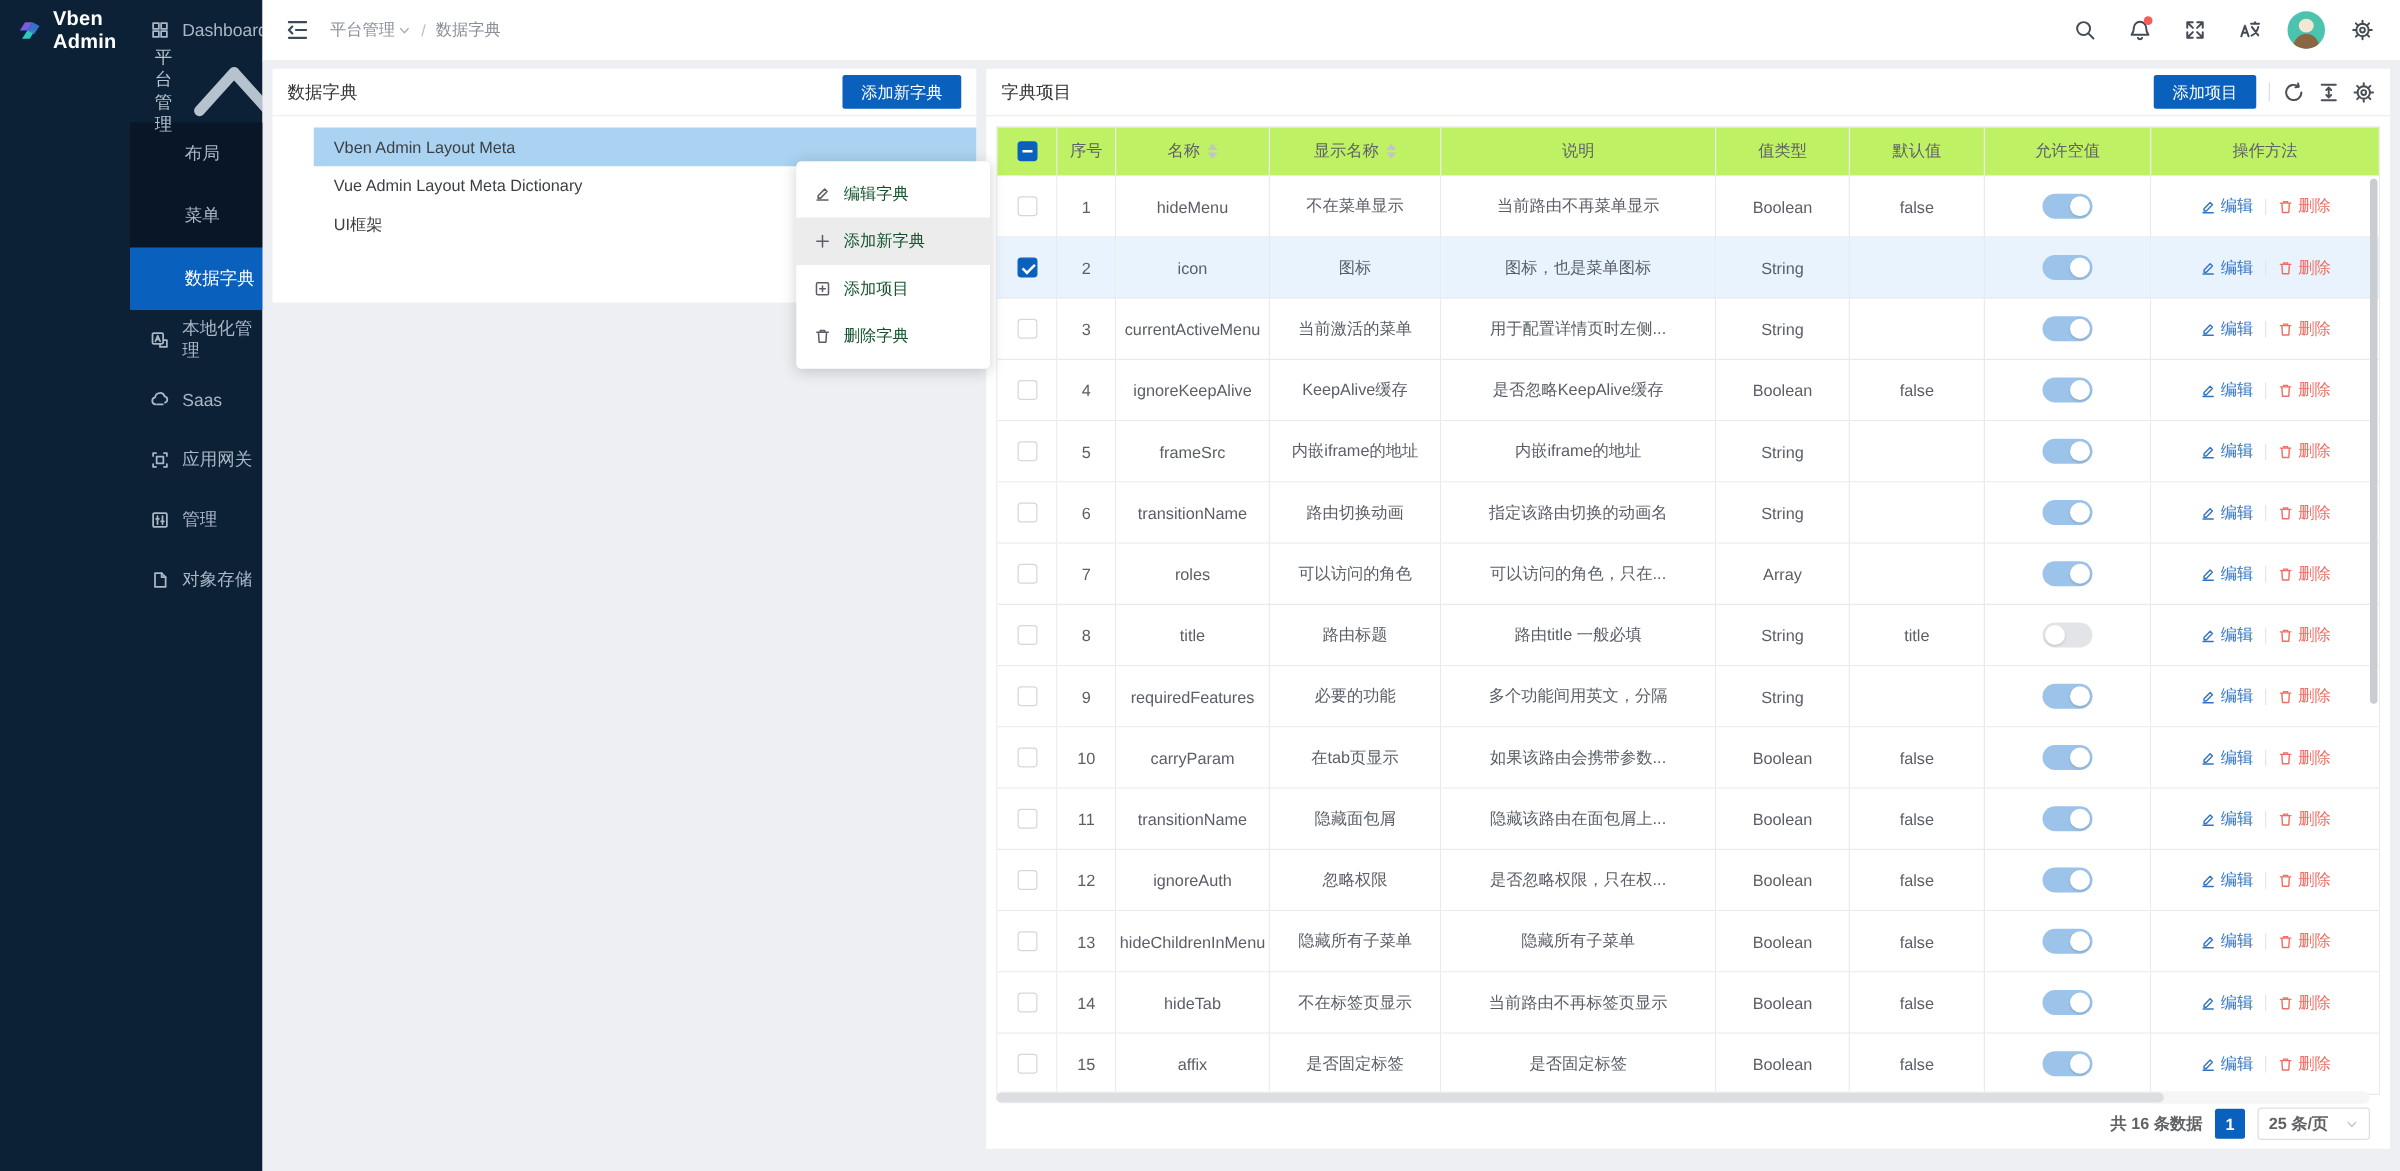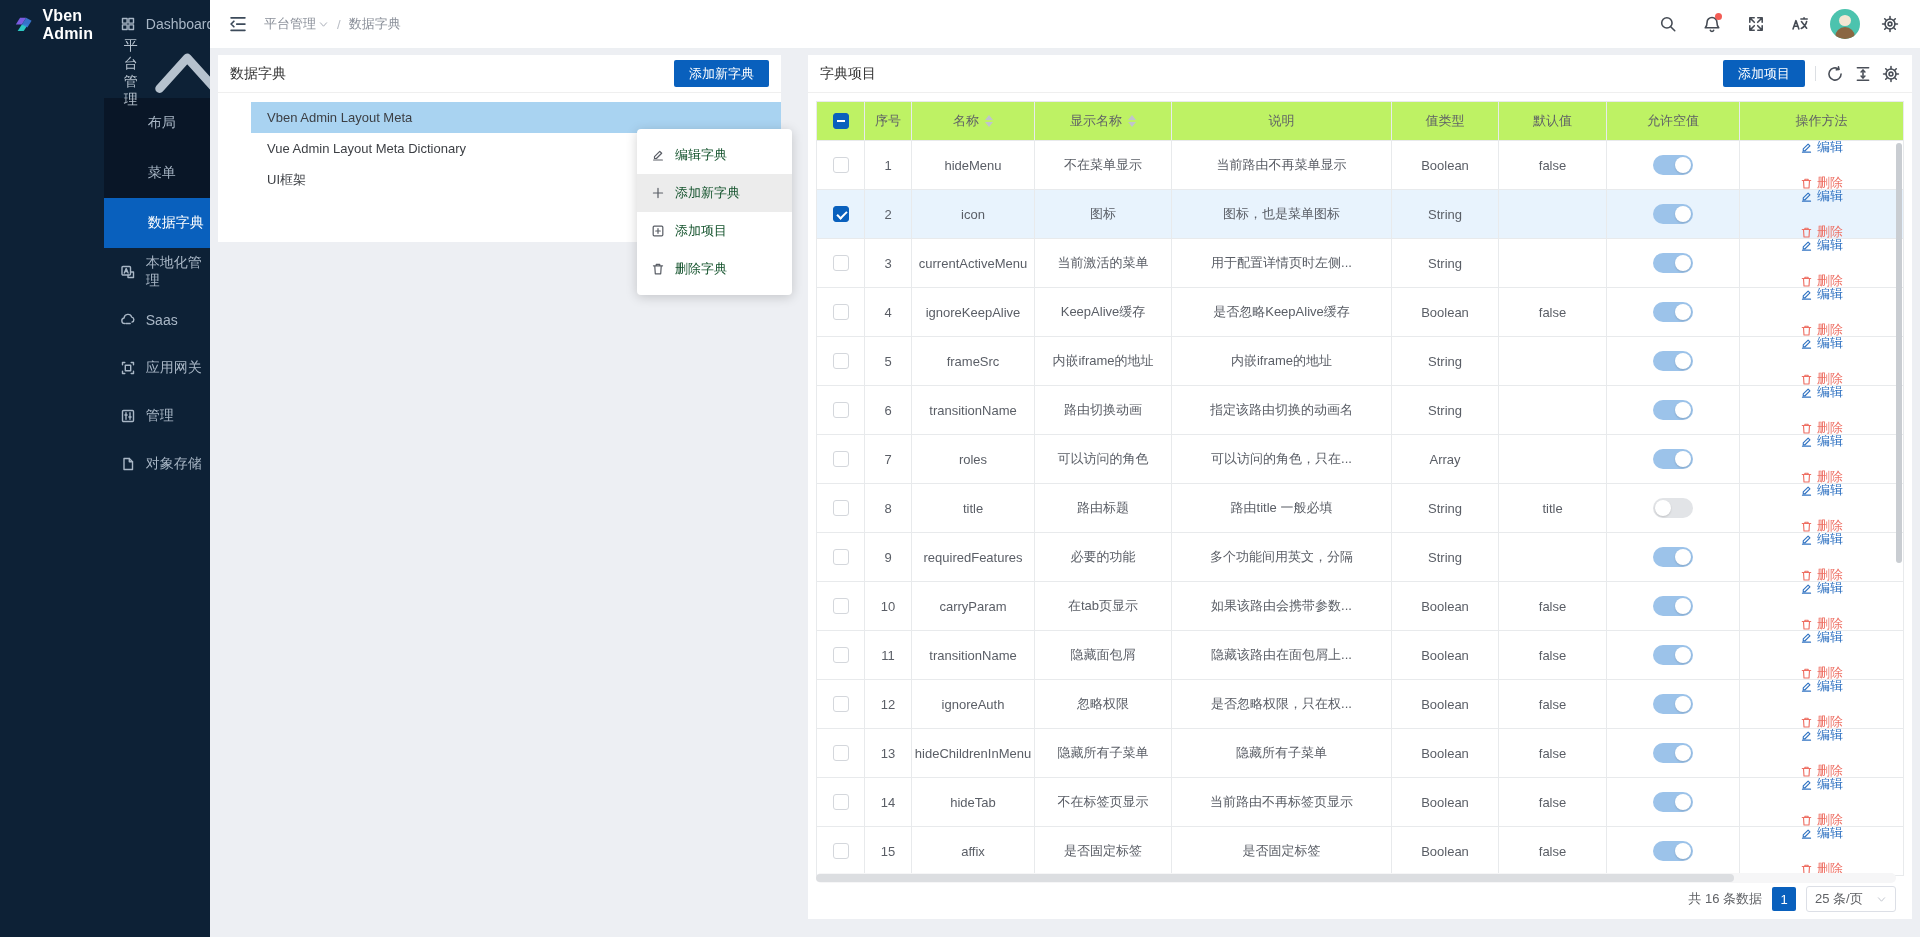--- a/index.html
+++ b/index.html
@@ -46,21 +46,21 @@
   .hd-right { margin-left:auto; display:flex; align-items:center; gap:10px; }
   .btn-primary { background:var(--primary); color:#fff; border:none; height:27px; padding:0 15px; font-size:13px; border-radius:2px; cursor:pointer; font-family:inherit; }
   .hd-divider { width:1px; height:15px; background:#dcdfe3; }
   .tool-ic { width:18px; height:18px; color:#4a4f58; cursor:pointer; display:inline-flex; }
 
   .left-card { left:8px; top:6px; width:563px; height:187px; }
   .dict-list { padding:9px 0 0;margin-left:33px; }
   .dict-item { height:31px; line-height:31px; padding:0 16px; font-size:13px; color:#3c3f44; cursor:pointer; white-space:nowrap; overflow:hidden; }
   .dict-item.selected { background:#a9d3f1; }
 
-  .right-card { left:598px; top:6px; right:8px; height:864px; }
+  .right-card { left:579px; top:6px; right:8px; height:864px; }
 
   
   .ctx { position:absolute; left:427px; top:80px; width:155px; background:#fff; border-radius:4px; box-shadow:0 2px 12px rgba(0,0,0,.18); padding:7px 0; z-index:30; }
   .ctx-item { height:38px; display:flex; align-items:center; padding:0 14px; gap:10px; font-size:13px; color:#14532d; cursor:pointer; }
   .ctx-item.hover { background:#ececec; }
   .ctx-item .ic { width:14px; height:14px; color:#5a5e66; display:inline-flex; }
 
   
   .table { position:absolute; left:8px; right:8px; top:46px; border:1px solid #e8eaec; border-bottom:none; }
   .trow { display:grid; grid-template-columns:48px 47px 123px 137px 220px 107px 108px 133px 1fr; }
@@ -77,33 +77,33 @@
   .cb { width:16px; height:16px; border:1px solid #d4d7dc; border-radius:3px; background:#fff; cursor:pointer; position:relative; display:inline-block; }
   .cb.checked, .cb.ind { background:var(--primary); border-color:var(--primary); }
   .cb.checked::after { content:''; position:absolute; left:5px; top:2px; width:4px; height:8px; border-right:2px solid #fff; border-bottom:2px solid #fff; transform:rotate(45deg); }
   .cb.ind::after { content:''; position:absolute; left:3px; top:6px; width:8px; height:2px; background:#fff; }
 
   .tg { width:40px; height:20px; border-radius:10px; background:var(--toggle-on); position:relative; cursor:pointer; display:inline-block; }
   .tg::after { content:''; position:absolute; top:2px; right:2px; width:16px; height:16px; border-radius:50%; background:#fff; box-shadow:0 1px 2px rgba(0,0,0,.15); }
   .tg.off { background:#e2e4e7; }
   .tg.off::after { right:auto; left:2px; }
 
-  .acts { display:flex; align-items:center; gap:9px;flex-direction:column; }
+  .acts { display:flex; align-items:center; gap:9px; }
   .act { display:inline-flex; align-items:center; gap:4px; cursor:pointer; font-size:13px; }
   .act .ic { width:13px; height:13px; display:inline-flex; }
   .act.edit { color:#3173c2; }
   .act.del { color:var(--danger); }
   .act-div { width:1px; height:13px; background:#e3e5e8; }
 
   .v-scroll { position:absolute; top:39px; right:0; width:8px; bottom:0; background:transparent; }
   .v-thumb { position:absolute; top:2px; right:1px; width:6px; height:420px; border-radius:3px; background:#c9cdd2; }
   .h-scroll { position:absolute; left:8px; right:16px; bottom:36px; height:10px; background:#f6f6f7; border-radius:5px; }
   .h-thumb { position:absolute; left:0; top:1px; height:8px; width:85%; border-radius:4px; background:#dcdee1; }
 
-  .pager { position:absolute; right:16px; bottom:7px; display:flex; align-items:center; gap:10px; }
+  .pager { position:absolute; right:16px; bottom:7px; display:flex; align-items:center; gap:10px;font-weight:bold; }
   .pg-total { color:#606266; }
   .pg-page { min-width:24px; height:24px; display:inline-flex; align-items:center; justify-content:center; background:var(--primary); color:#fff; border-radius:2px; cursor:pointer; }
   .pg-size { height:26px; min-width:90px; border:1px solid #dcdfe6; border-radius:3px; display:inline-flex; align-items:center; justify-content:space-between; padding:0 8px; color:#606266; cursor:pointer; background:#fff; gap:6px; }
   .pg-size .chev { width:11px; height:11px; color:#c0c4cc; }
 
   .ic svg, .chev svg, .fold svg, .tool-ic svg { width:100%; height:100%; display:block; }
 </style>
 </head>
 <body>
 

